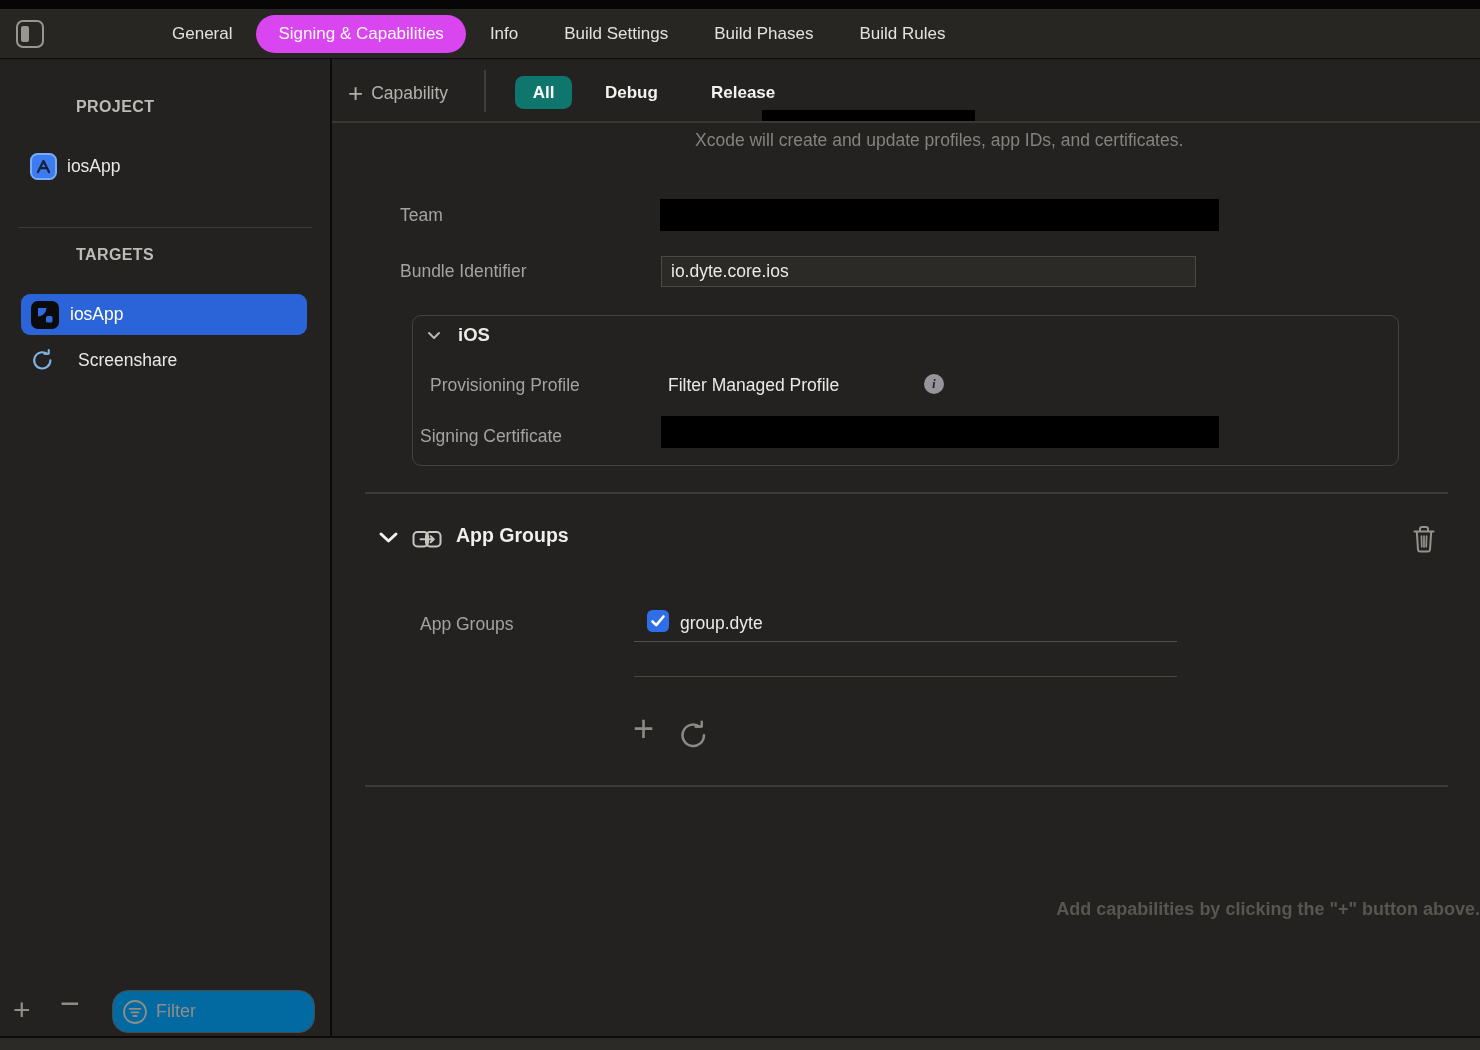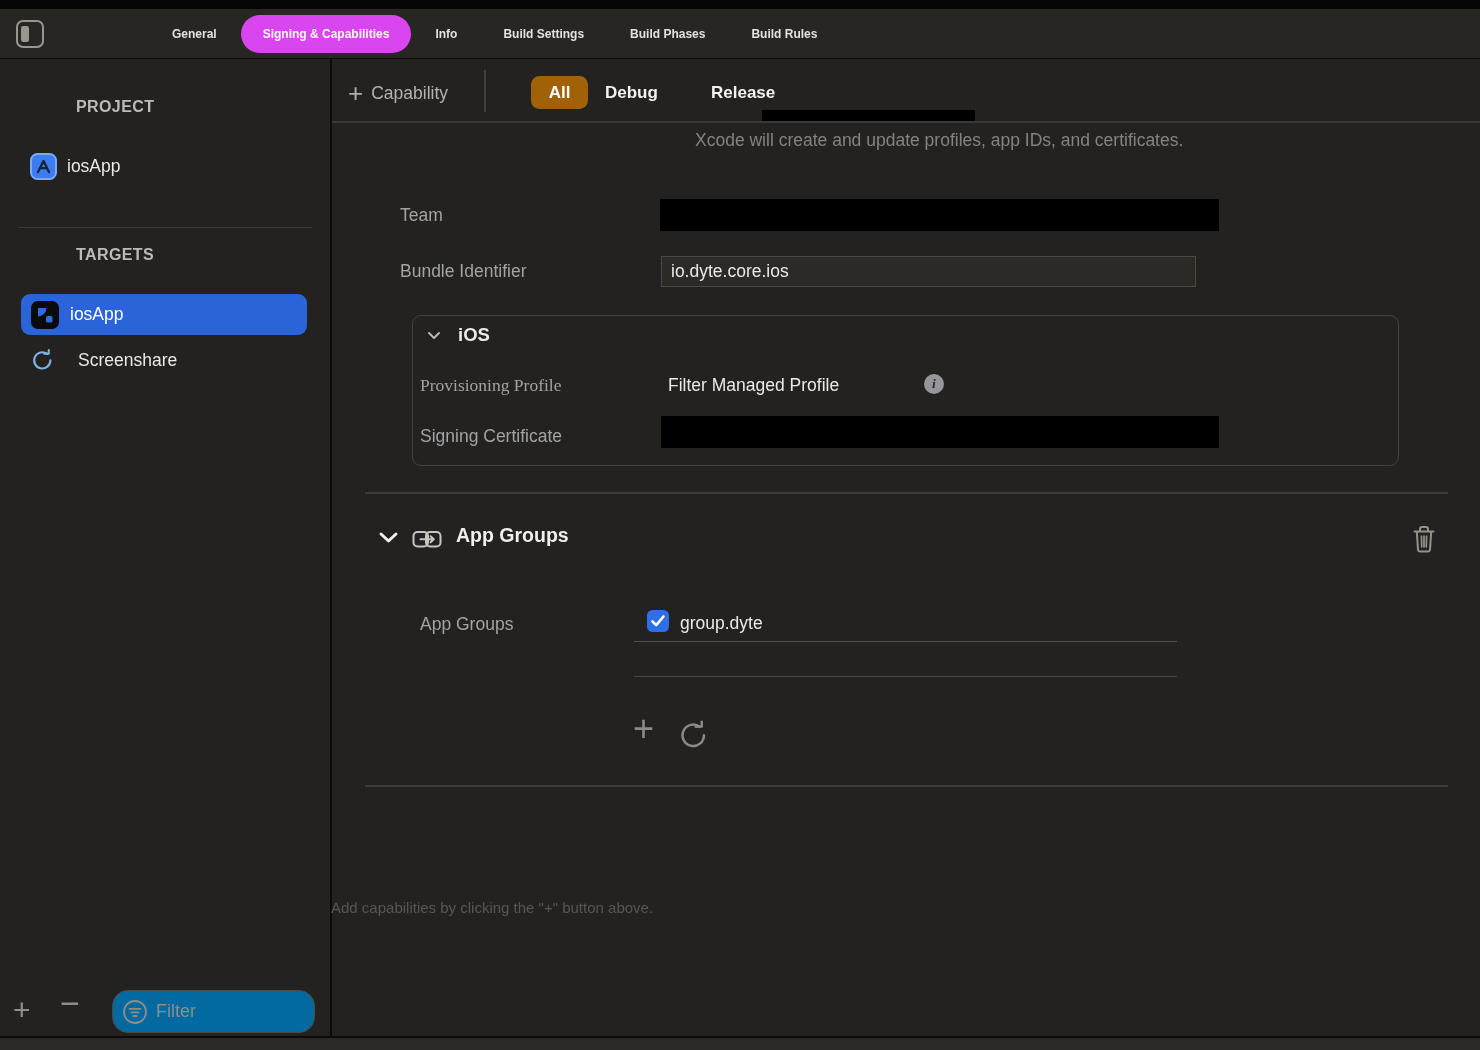--- a/index.html
+++ b/index.html
@@ -12,21 +12,21 @@
   }
   .abs { position:absolute; }
 
   
   .top-edge { left:0; top:0; width:1480px; height:9px; background:#060606; }
   .tab-bar  { left:0; top:9px; width:1480px; height:50px; background:#272622; border-bottom:1px solid #0c0c0b; }
   .toggle-btn { left:16px; top:11px; width:28px; height:28px; border:2px solid #97968f; border-radius:7px; }
   .toggle-btn .panel { position:absolute; left:3px; top:4px; width:8px; height:16px; border-radius:2px; background:#97968f; }
   .tabs { left:150px; top:0; height:50px; display:flex; align-items:center; gap:2px; }
   .tab { padding:0 22px; height:38px; display:flex; align-items:center; color:#e3e2de;
-         font-size:12px; font-weight:700; border-radius:19px; white-space:nowrap; cursor:default; }
+         font-size:17px; font-weight:400; border-radius:19px; white-space:nowrap; cursor:default; }
   .tab.selected { background:#d946ef; color:#fbfaf9; }
 
   
   .sidebar-border { left:330px; top:59px; width:2px; height:978px; background:#0b0b0a; }
   .side-header { left:40px; color:#bcbbb6; font-size:16px; font-weight:bold; letter-spacing:0.4px;margin-left:36px; }
   .project-row { left:30px; top:150px; height:32px; display:flex; align-items:center; gap:10px; }
   .row-label { color:#e9e8e4; font-size:17.5px; }
   .side-divider { left:18px; top:227px; width:294px; height:1px; background:#3b3a36; }
   .target-selected { left:21px; top:294px; width:286px; height:41px; background:#2b63d9; border-radius:9px;
                      display:flex; align-items:center; gap:11px; padding-left:10px; }
@@ -41,61 +41,61 @@
                       color:#e6e5e1; font-size:18px; font-family:inherit; }
   .filter-box input::placeholder { color:#8f8e88; }
 
   
   .add-capability { left:348px; top:76px; height:34px; display:flex; align-items:center; gap:8px; }
   .add-capability .plus { color:#aeada7; font-size:26px; font-weight:300; line-height:26px; }
   .add-capability .lbl { color:#b3b2ac; font-size:17.5px; }
   .cap-divider { left:484px; top:70px; width:1.5px; height:42px; background:#3f3e39; }
   .seg { top:76px; height:33px; display:flex; align-items:center; justify-content:center;
          color:#f3f2ee; font-size:17px; font-weight:600; padding:0 14px; border-radius:8.5px; }
-  .seg.selected { background:#a16207; color:#fdfdfc;margin-left:16px; }
+  .seg.selected { background:#0f766e; color:#fdfdfc; }
   .seg-all { left:515px; width:57px; padding:0; }
   .seg-debug { left:591px; }
   .seg-release { left:697px; }
   .capbar-line { left:332px; top:121px; width:1148px; height:1.5px; background:#393833; }
   .scroll-fragment { left:762px; top:110px; width:213px; height:11px; background:#0b0b0b; }
 
   
   .note { left:695px; top:127px; width:508px; color:#84837d; font-size:17.5px; line-height:26px; }
   .flabel { color:#a3a3a3; font-size:17.5px; height:26px; line-height:26px; }
   .team-label { left:400px; top:202px; width:245px; }
   .redacted { background:#000; }
   .team-box { left:660px; top:199px; width:559px; height:32px; }
   .bundle-label { left:400px; top:258px; width:245px; }
   .bundle-input { left:661px; top:256px; width:535px; height:31px; background:#2b2a27;
                   border:1px solid #4c4a43; color:#eceae6; font-size:17.5px; font-family:inherit;
                   padding:4px 9px; outline:none; }
   .ios-box { left:412px; top:315px; width:987px; height:151px; border:1.5px solid #44423d; border-radius:9px; }
   .ios-title { left:458px; top:324px; color:#eceae6; font-size:18.5px; font-weight:bold; }
-  .prov-label { left:420px; top:372px; width:231px;font-family:Liberation Serif, serif; }
+  .prov-label { left:430px; top:372px; width:231px; }
   .prov-value { left:668px; top:372px; color:#eae9e5; font-size:17.5px; height:26px; line-height:26px; }
   .info-badge { left:924px; top:374px; width:20px; height:20px; border-radius:50%; background:#96959b;
                 color:#2c2b29; font-size:13.5px; font-weight:bold; display:flex; align-items:center;
                 justify-content:center; font-family:"Liberation Serif","DejaVu Serif",serif; font-style:italic; }
   .cert-label { left:420px; top:423px; width:231px; }
   .cert-box { left:661px; top:416px; width:558px; height:32px; }
   .hdivider { height:2px; background:#3c3b37; }
   .div-1 { left:365px; top:492px; width:1083px; }
   .div-2 { left:365px; top:785px; width:1083px; }
 
   
   .ag-title { left:456px; top:524px; color:#f0efeb; font-size:19.5px; font-weight:bold; }
   .agrow-label { left:420px; top:611px; width:198px; }
   .checkbox { left:647px; top:610px; width:22px; height:22px; border-radius:5.5px; background:#2e6fe9;
               display:flex; align-items:center; justify-content:center; }
   .group-name { left:680px; top:610px; color:#eceae6; font-size:17.5px; height:26px; line-height:26px; }
   .ag-line { width:543px; height:1px; background:#504f48; }
   .ag-line1 { left:634px; top:641px; }
   .ag-line2 { left:634px; top:676px; background:#49483f; }
   .add-group { left:633px; top:708px; font-size:36px; color:#8b8a84; font-weight:300; }
-  .empty-note { left:331px; top:899px; width:1149px; text-align:left; color:#57564f; font-size:15px; }
+  .empty-note { left:331px; top:899px; width:1149px; text-align:right; color:#57564f; font-size:18px;font-weight:bold; }
 
   
   .bottom-line { left:0; top:1036px; width:1480px; height:1.5px; background:#0a0a0a; }
   .bottom-strip { left:0; top:1037.5px; width:1480px; height:12.5px; background:#2b2a27; }
 
   .clickable { cursor:pointer; }
   svg { display:block; }
 </style>
 </head>
 <body>

